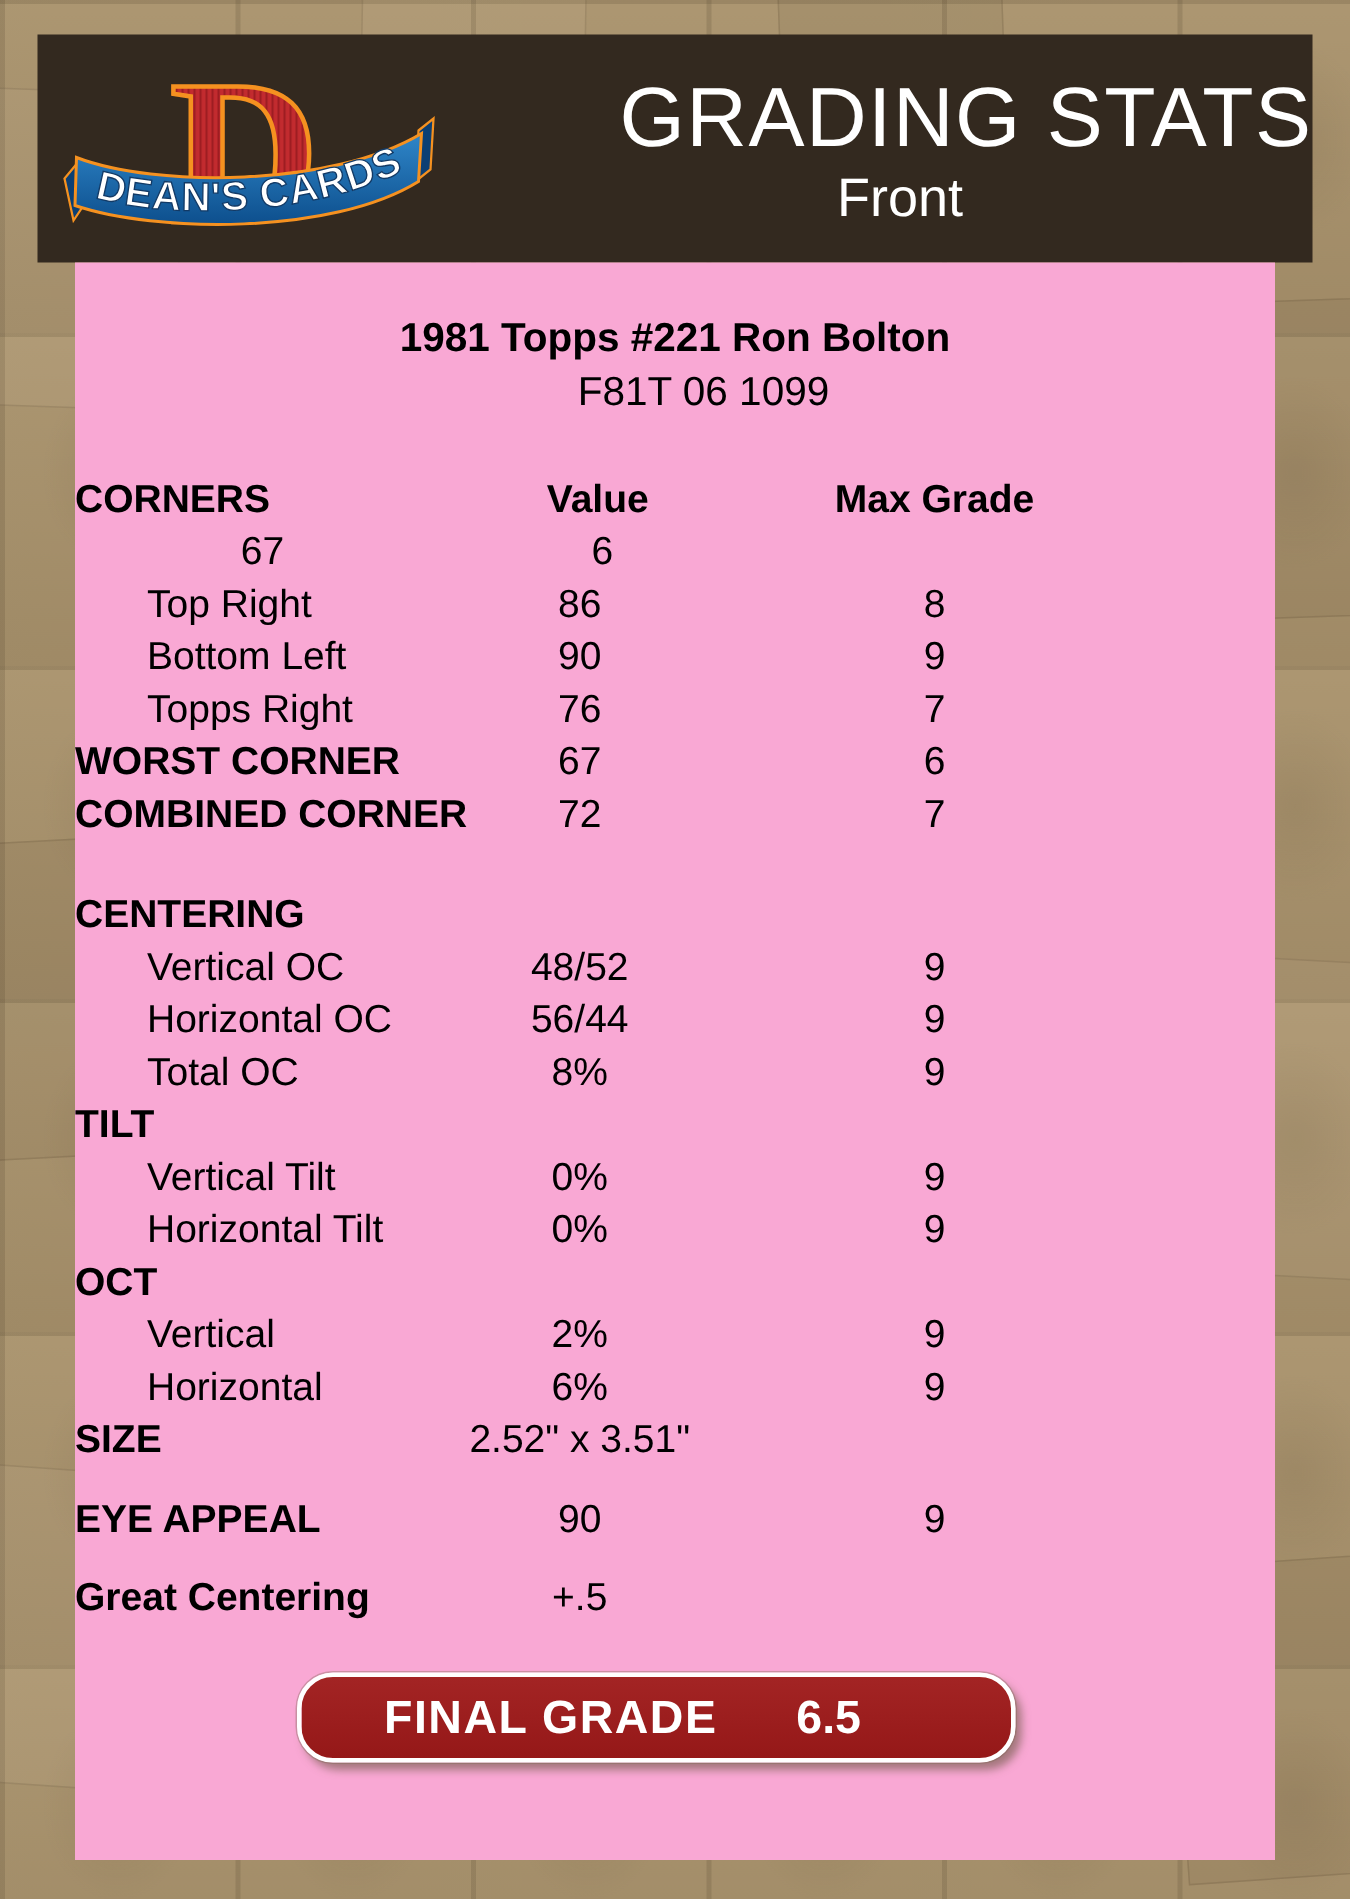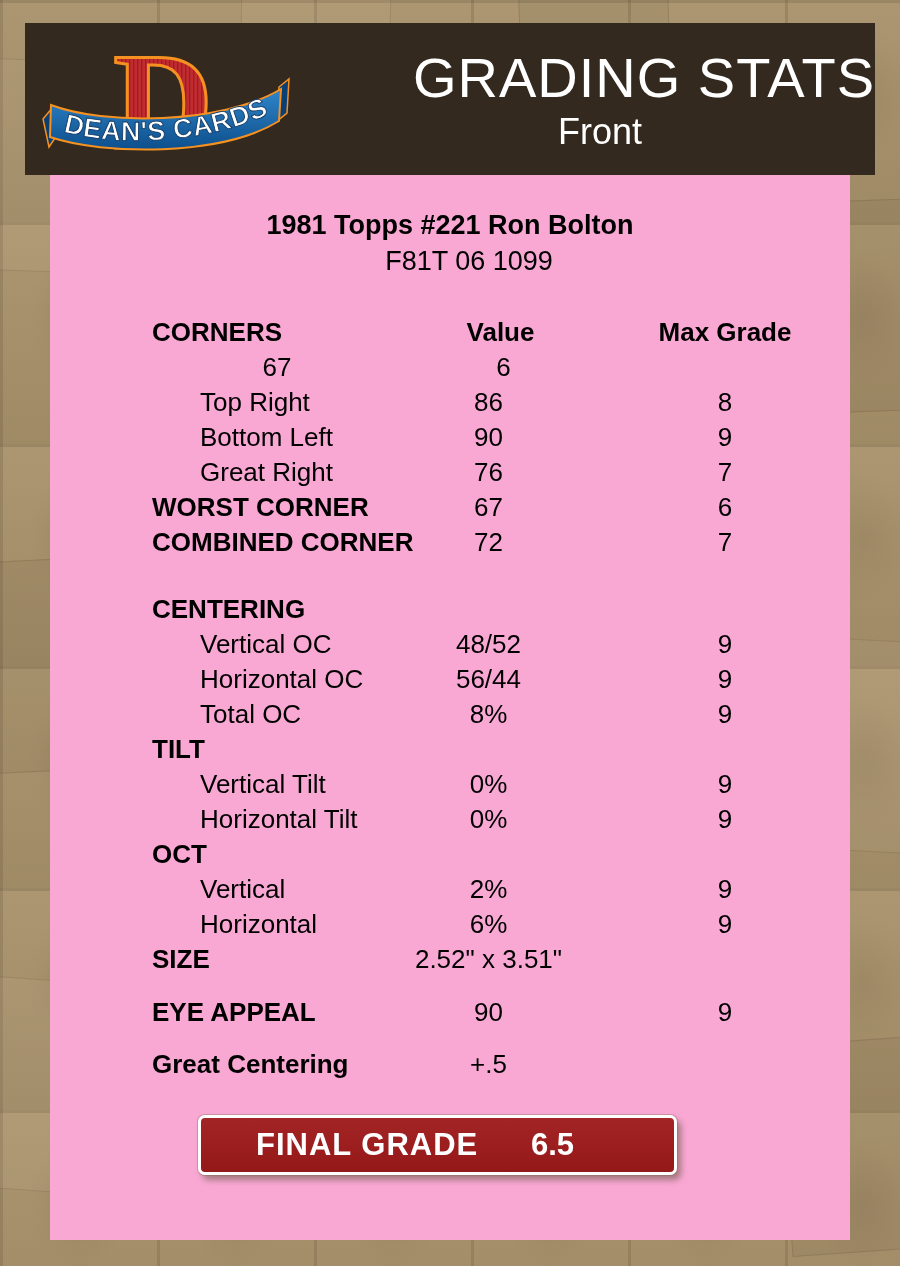--- a/index.html
+++ b/index.html
@@ -48,41 +48,40 @@
     background:#f9a8d4;
   }
   .card-title { margin-top:34px; text-align:center; font-size:27px; font-weight:700; line-height:32px; }
   .card-serial { margin-top:4px; text-align:center; font-size:27px; line-height:32px;padding-left:38px; }
 
   
   .table { margin-top:38px; }
   .row {
     display:grid;
     grid-template-columns:250px 173px 270px;
-    padding-left:102px;
     height:35px; align-items:center;
     font-size:26px; line-height:35px;
     white-space:nowrap;
   }
   .row .label { text-align:left; }
   .row .value { text-align:center; }
   .row .max   { text-align:center; position:relative; left:15px; }
   .row.section .label { font-weight:700; }
   .row.sub .label { padding-left:48px; }
   .row.thead .label, .row.thead .value, .row.thead .max { font-weight:700; }
   .row.thead .value { position:relative; left:12px; }
 
   
   .final-grade {
     position:relative;
     margin:33px 0 0 148px;
     width:479px; height:60px;
     background:linear-gradient(#a32424,#951818);
     border:3px solid #ffffff;
-    border-radius:7px;
+    border-radius:24px;
     box-shadow:0 0 0 1px rgba(120,105,80,0.35), 4px 5px 6px rgba(95,80,55,0.55);
     display:flex; align-items:center;
     color:#fff; font-weight:700; font-size:31px; letter-spacing:1px;
   }
   .final-grade .fg-label { margin-left:55px; }
   .final-grade .fg-value { margin-left:auto; margin-right:100px; letter-spacing:0; }
 </style>
 </head>
 <body>
 
@@ -152,21 +151,21 @@
           <div class="max">8</div>
         </div>
 
         <div class="row sub">
           <div class="label">Bottom Left</div>
           <div class="value">90</div>
           <div class="max">9</div>
         </div>
 
         <div class="row sub">
-          <div class="label">Great Right</div>
+          <div class="label">Topps Right</div>
           <div class="value">76</div>
           <div class="max">7</div>
         </div>
 
         <div class="row section">
           <div class="label">WORST CORNER</div>
           <div class="value">67</div>
           <div class="max">6</div>
         </div>
 

